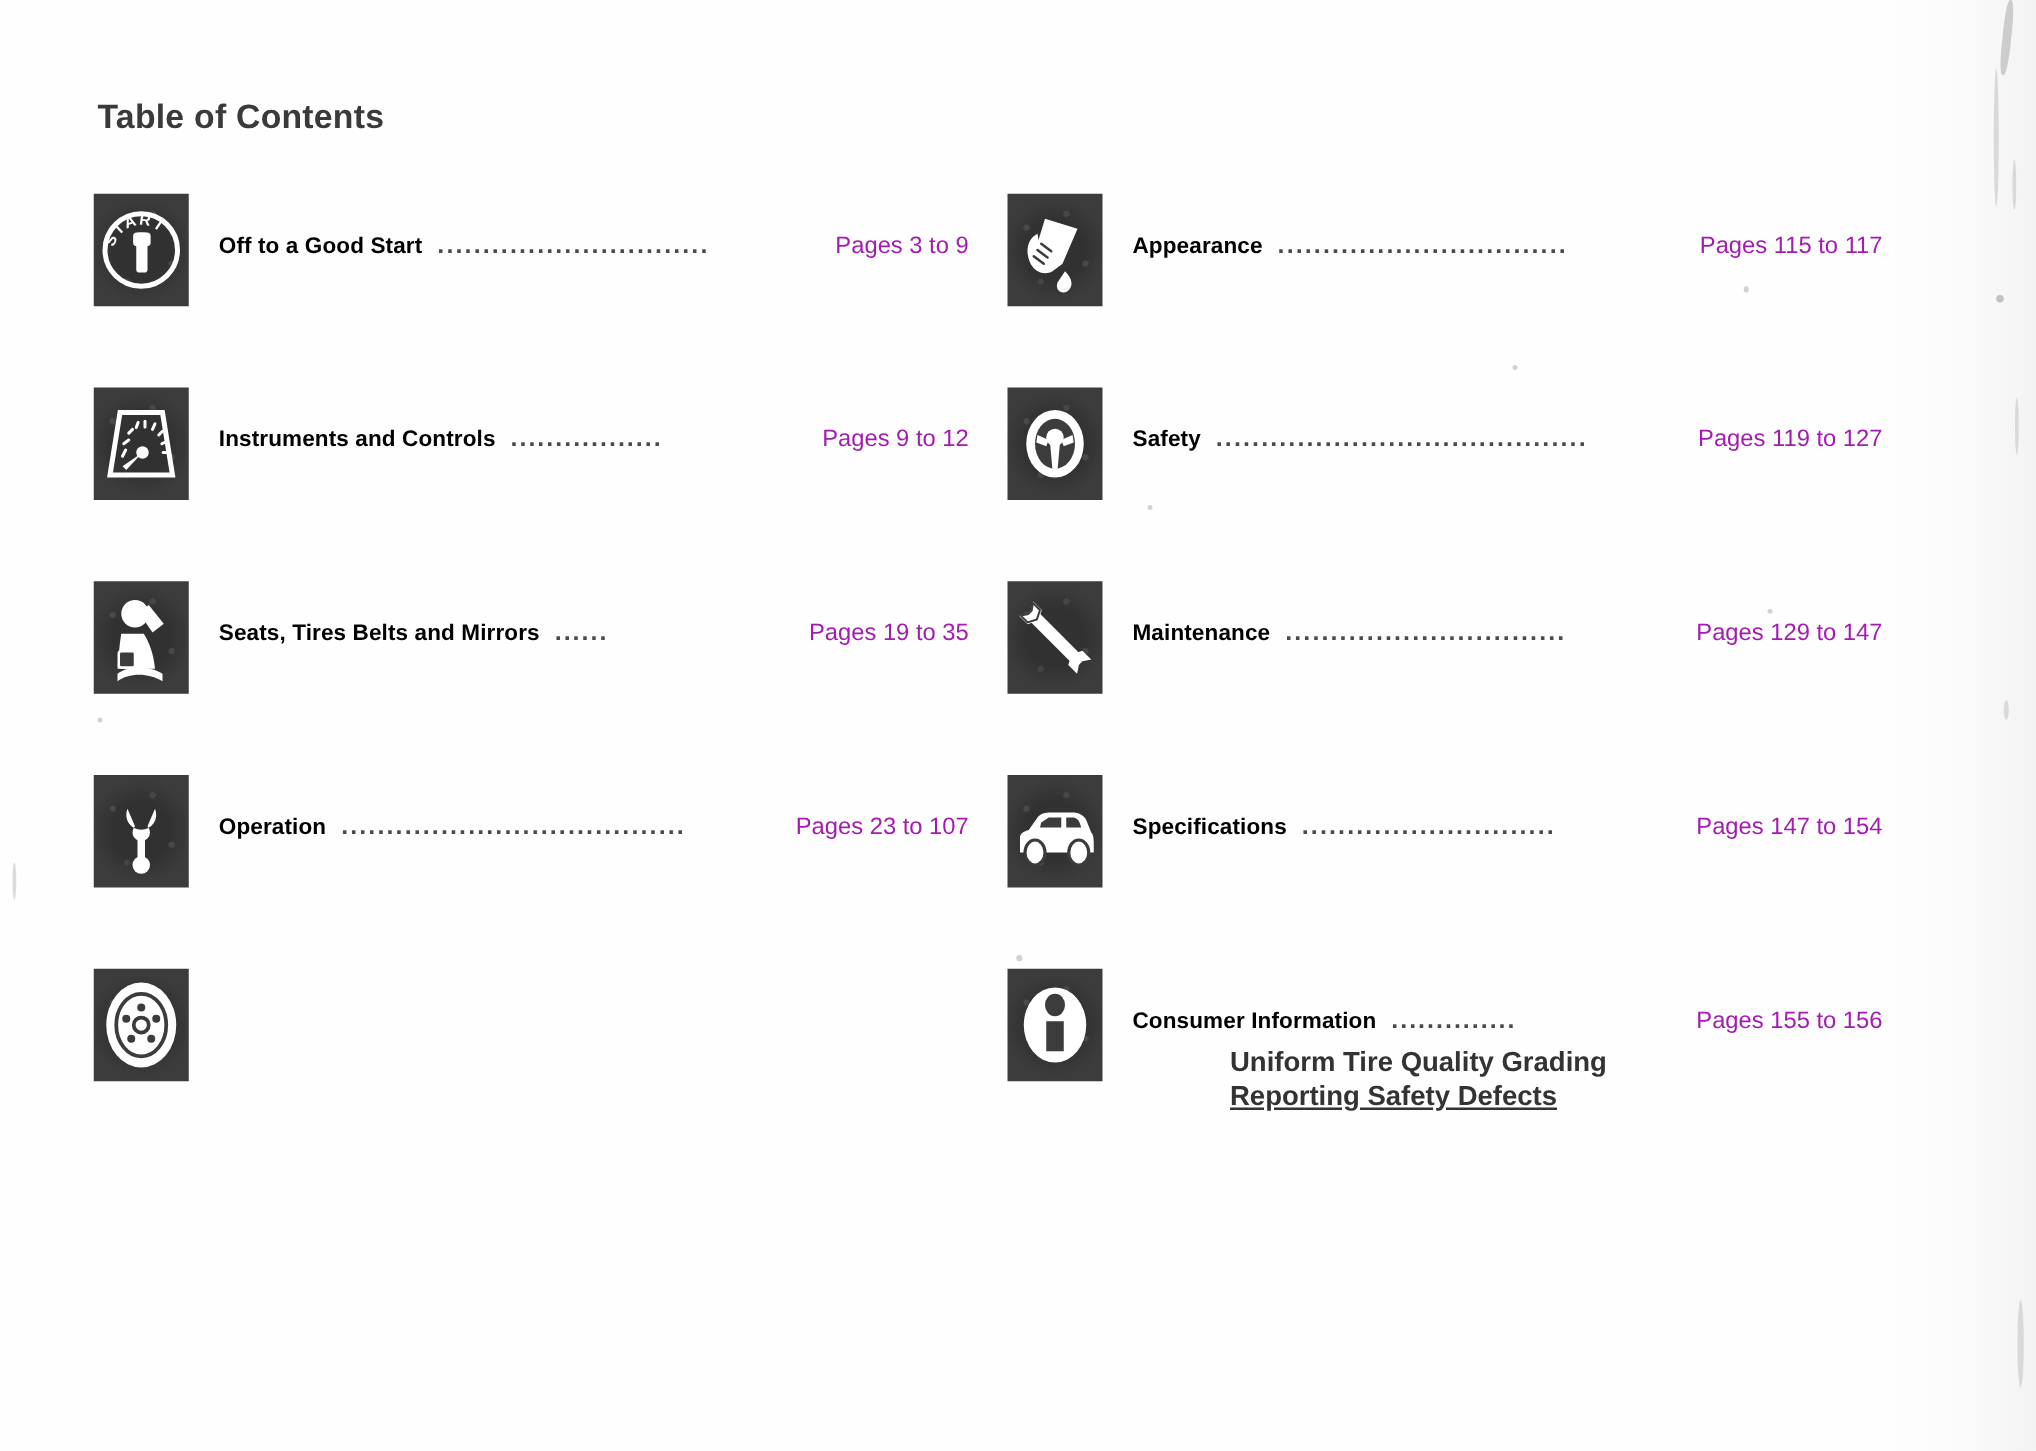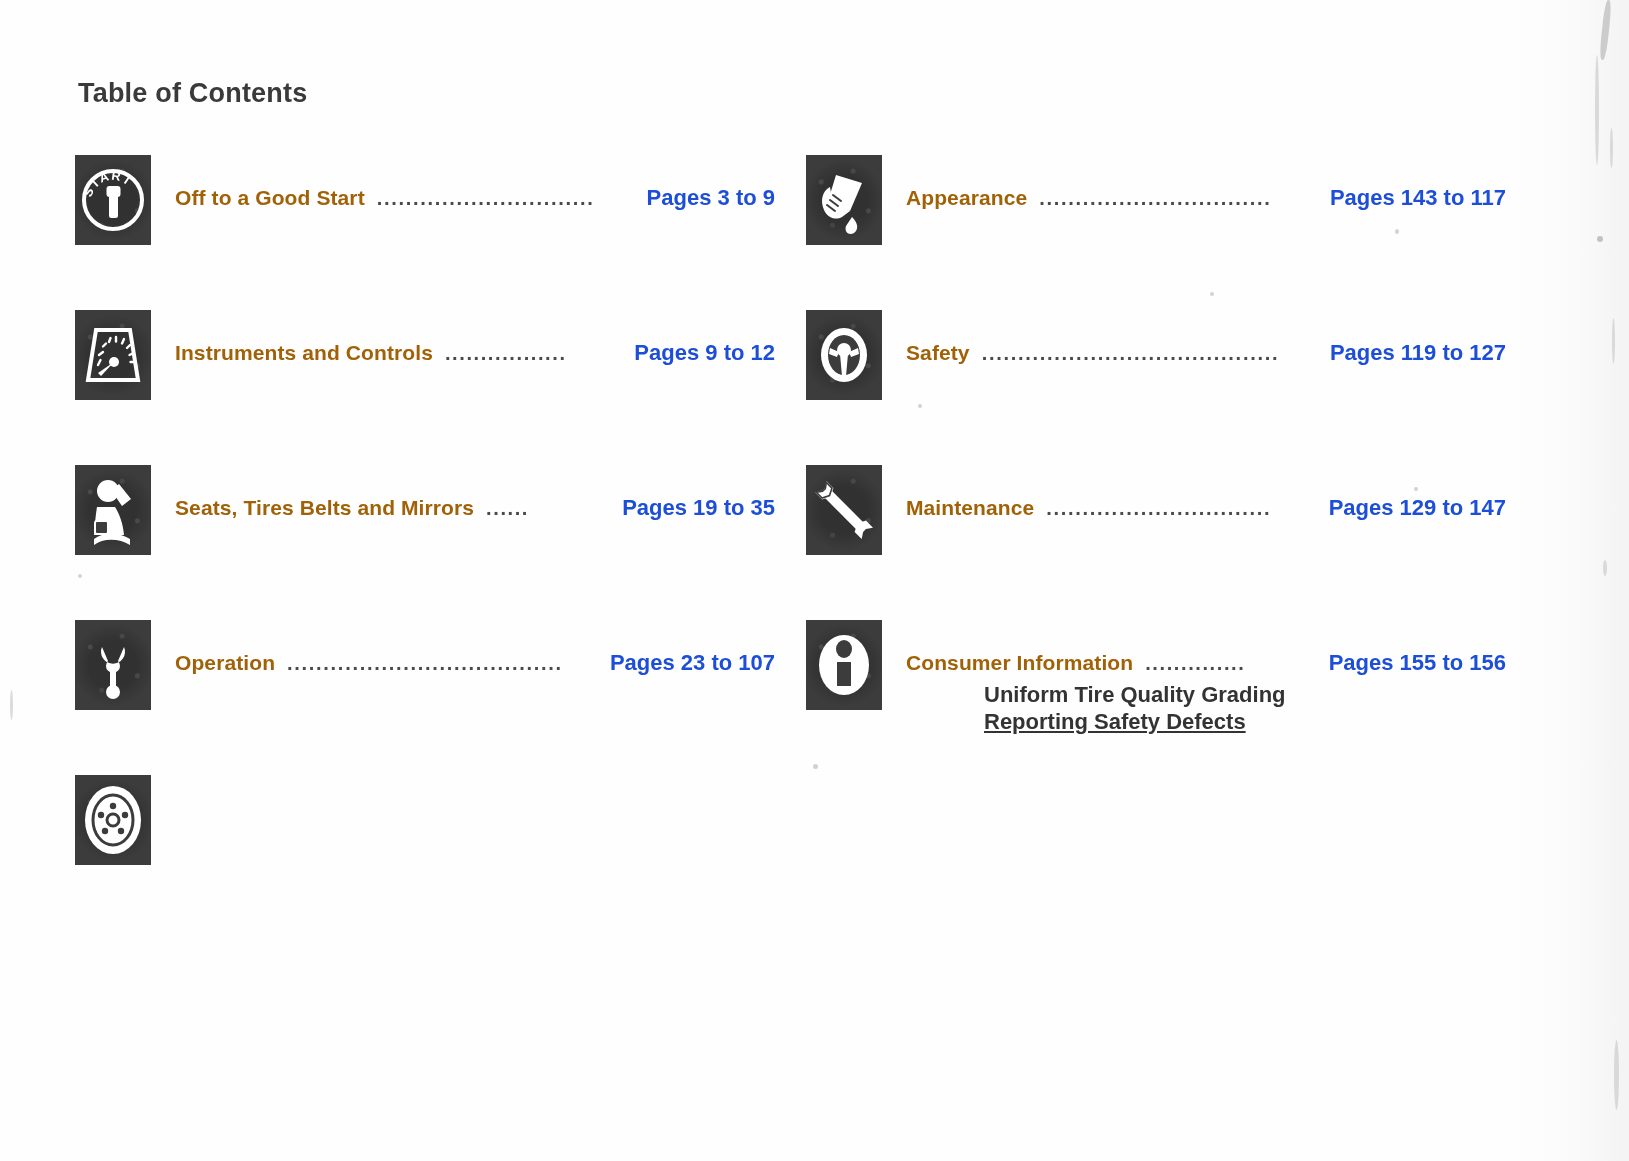--- a/index.html
+++ b/index.html
@@ -89,39 +89,39 @@
   .toc-text {
     position: absolute;
     left: 100px;
     top: 30px;
     right: 0;
     display: flex;
     align-items: baseline;
     white-space: nowrap;
   }
   .toc-label {
-    font-size: 21px;
+    font-size: 18px;
     font-weight: bold;
-    color: #a16207;
+    color: #000000;
     letter-spacing: .1px;
     text-align: right;
   }
   .toc-dots {
     flex: 0 0 auto;
     margin: 0 10px 0 12px;
     font-size: 20px;
     font-weight: bold;
     color: #4a4a4a;
     letter-spacing: 1.6px;
     overflow: hidden;
   }
   .toc-pages {
-    font-size: 22px;
-    font-weight: bold;
-    color: #1d4ed8;
+    font-size: 19px;
+    font-weight: normal;
+    color: #a21caf;
     margin-left: auto;
     padding-left: 6px;
   }
   .toc-sub {
     position: absolute;
     left: 158px;
     font-size: 22px;
     font-weight: bold;
     color: #333;
     white-space: nowrap;
@@ -247,21 +247,21 @@
             <line x1="21" y1="50" x2="29" y2="56"></line>
             <line x1="24" y1="45" x2="32" y2="51"></line>
             <line x1="27" y1="40" x2="35" y2="46"></line>
           </g>
           <path d="M 46 62 C 52 68, 53 74, 48 78 C 43 81, 38 77, 40 71 Z" fill="#ffffff"></path>
         </svg>
       </div>
       <div class="toc-text">
         <span class="toc-label">Appearance</span>
         <span class="toc-dots d-long">................................</span>
-        <span class="toc-pages">Pages 143 to 117</span>
+        <span class="toc-pages">Pages 115 to 117</span>
       </div>
     </div>
 
     <div class="toc-row">
       <div class="toc-icon">
         <svg viewBox="0 0 76 90">
           <ellipse cx="38" cy="45" rx="23" ry="27" fill="#ffffff"></ellipse>
           <ellipse cx="38" cy="45" rx="16" ry="20" fill="#3c3c3c"></ellipse>
           <circle cx="38" cy="40" r="7" fill="#ffffff"></circle>
           <path d="M 34 44 L 42 44 L 40 66 L 36 66 Z" fill="#ffffff"></path>
@@ -287,20 +287,36 @@
           </g>
         </svg>
       </div>
       <div class="toc-text">
         <span class="toc-label">Maintenance</span>
         <span class="toc-dots d-long">...............................</span>
         <span class="toc-pages">Pages 129 to 147</span>
       </div>
     </div>
 
+    <div class="toc-row">
+      <div class="toc-icon">
+        <svg viewBox="0 0 76 90">
+          <path d="M 10 62 L 10 50 C 10 47, 13 45, 17 44 L 24 34 C 26 31, 30 30, 35 30 L 52 30 C 57 30, 61 32, 63 36 L 67 46 C 69 48, 69 52, 69 56 L 69 62 Z" fill="#ffffff"></path>
+          <path d="M 27 38 L 33 34 L 43 34 L 43 42 L 26 42 Z" fill="#3c3c3c"></path>
+          <path d="M 47 34 L 52 34 C 55 34, 57 36, 58 39 L 59 42 L 47 42 Z" fill="#3c3c3c"></path>
+          <ellipse cx="22" cy="62" rx="8" ry="10" fill="#ffffff" stroke="#3c3c3c" stroke-width="2.5"></ellipse>
+          <ellipse cx="57" cy="62" rx="8" ry="10" fill="#ffffff" stroke="#3c3c3c" stroke-width="2.5"></ellipse>
+        </svg>
+      </div>
+      <div class="toc-text">
+        <span class="toc-label">Specifications</span>
+        <span class="toc-dots d-long">............................</span>
+        <span class="toc-pages">Pages 147 to 154</span>
+      </div>
+    </div>
 
     <div class="toc-row">
       <div class="toc-icon">
         <svg viewBox="0 0 76 90">
           <ellipse cx="38" cy="45" rx="25" ry="30" fill="#ffffff"></ellipse>
           <ellipse cx="38" cy="29" rx="8" ry="9" fill="#3c3c3c"></ellipse>
           <rect x="31" y="42" width="14" height="24" fill="#3c3c3c"></rect>
         </svg>
       </div>
       <div class="toc-text">

